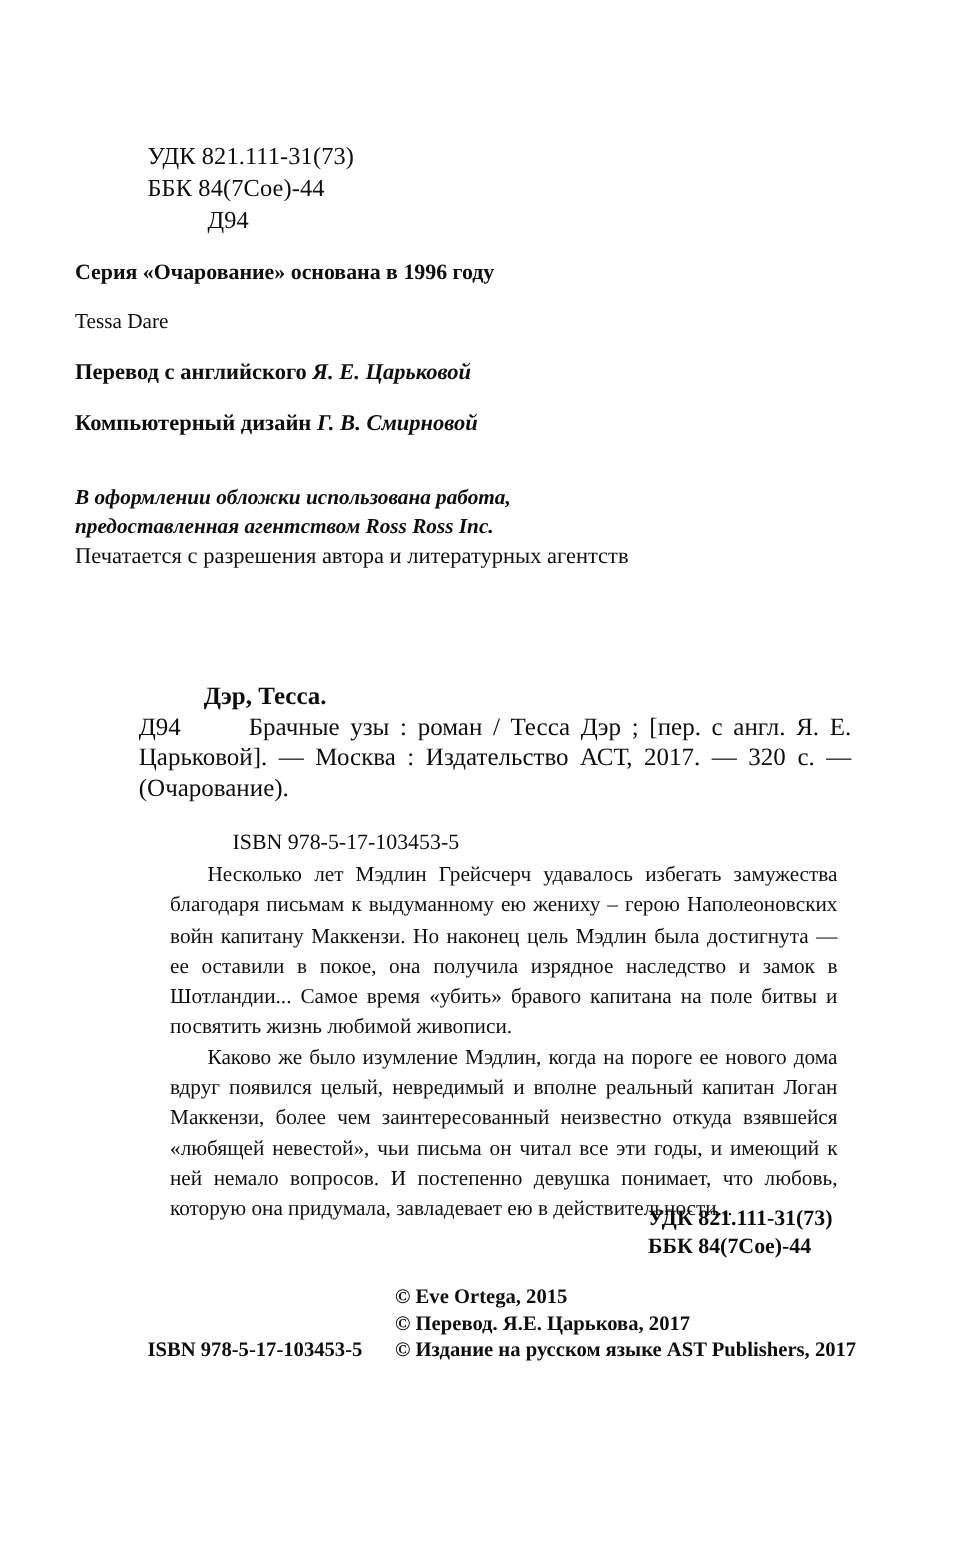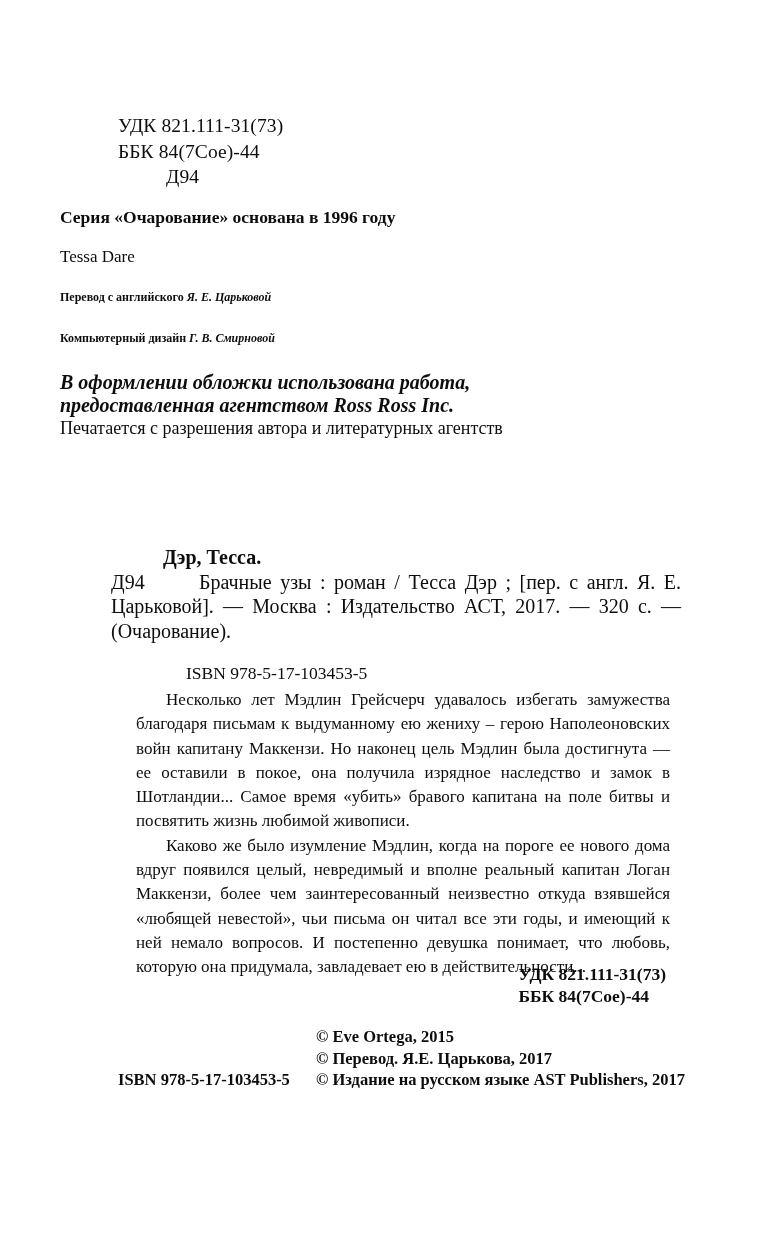--- a/index.html
+++ b/index.html
@@ -56,31 +56,31 @@
   }
   .front .title-orig {
     margin-top: 6px;
     font-size: 20.5px;
     line-height: 25px;
     font-weight: 400;
     letter-spacing: 0.3px;
   }
   .front .credit {
     margin-top: 19px;
-    font-size: 12px;
+    font-size: 18px;
     line-height: 22px;
     font-weight: 700;
   }
   .front .credit em {
     font-style: italic;
     font-weight: 700;
   }
   .front .cover-note {
-    margin-top: 22px;
-    font-size: 20px;
+    margin-top: 38px;
+    font-size: 17px;
     line-height: 22.5px;
     font-weight: 700;
     font-style: italic;
   }
   .front .permission {
     font-size: 18px;
     line-height: 24px;
     font-weight: 400;
   }
 

